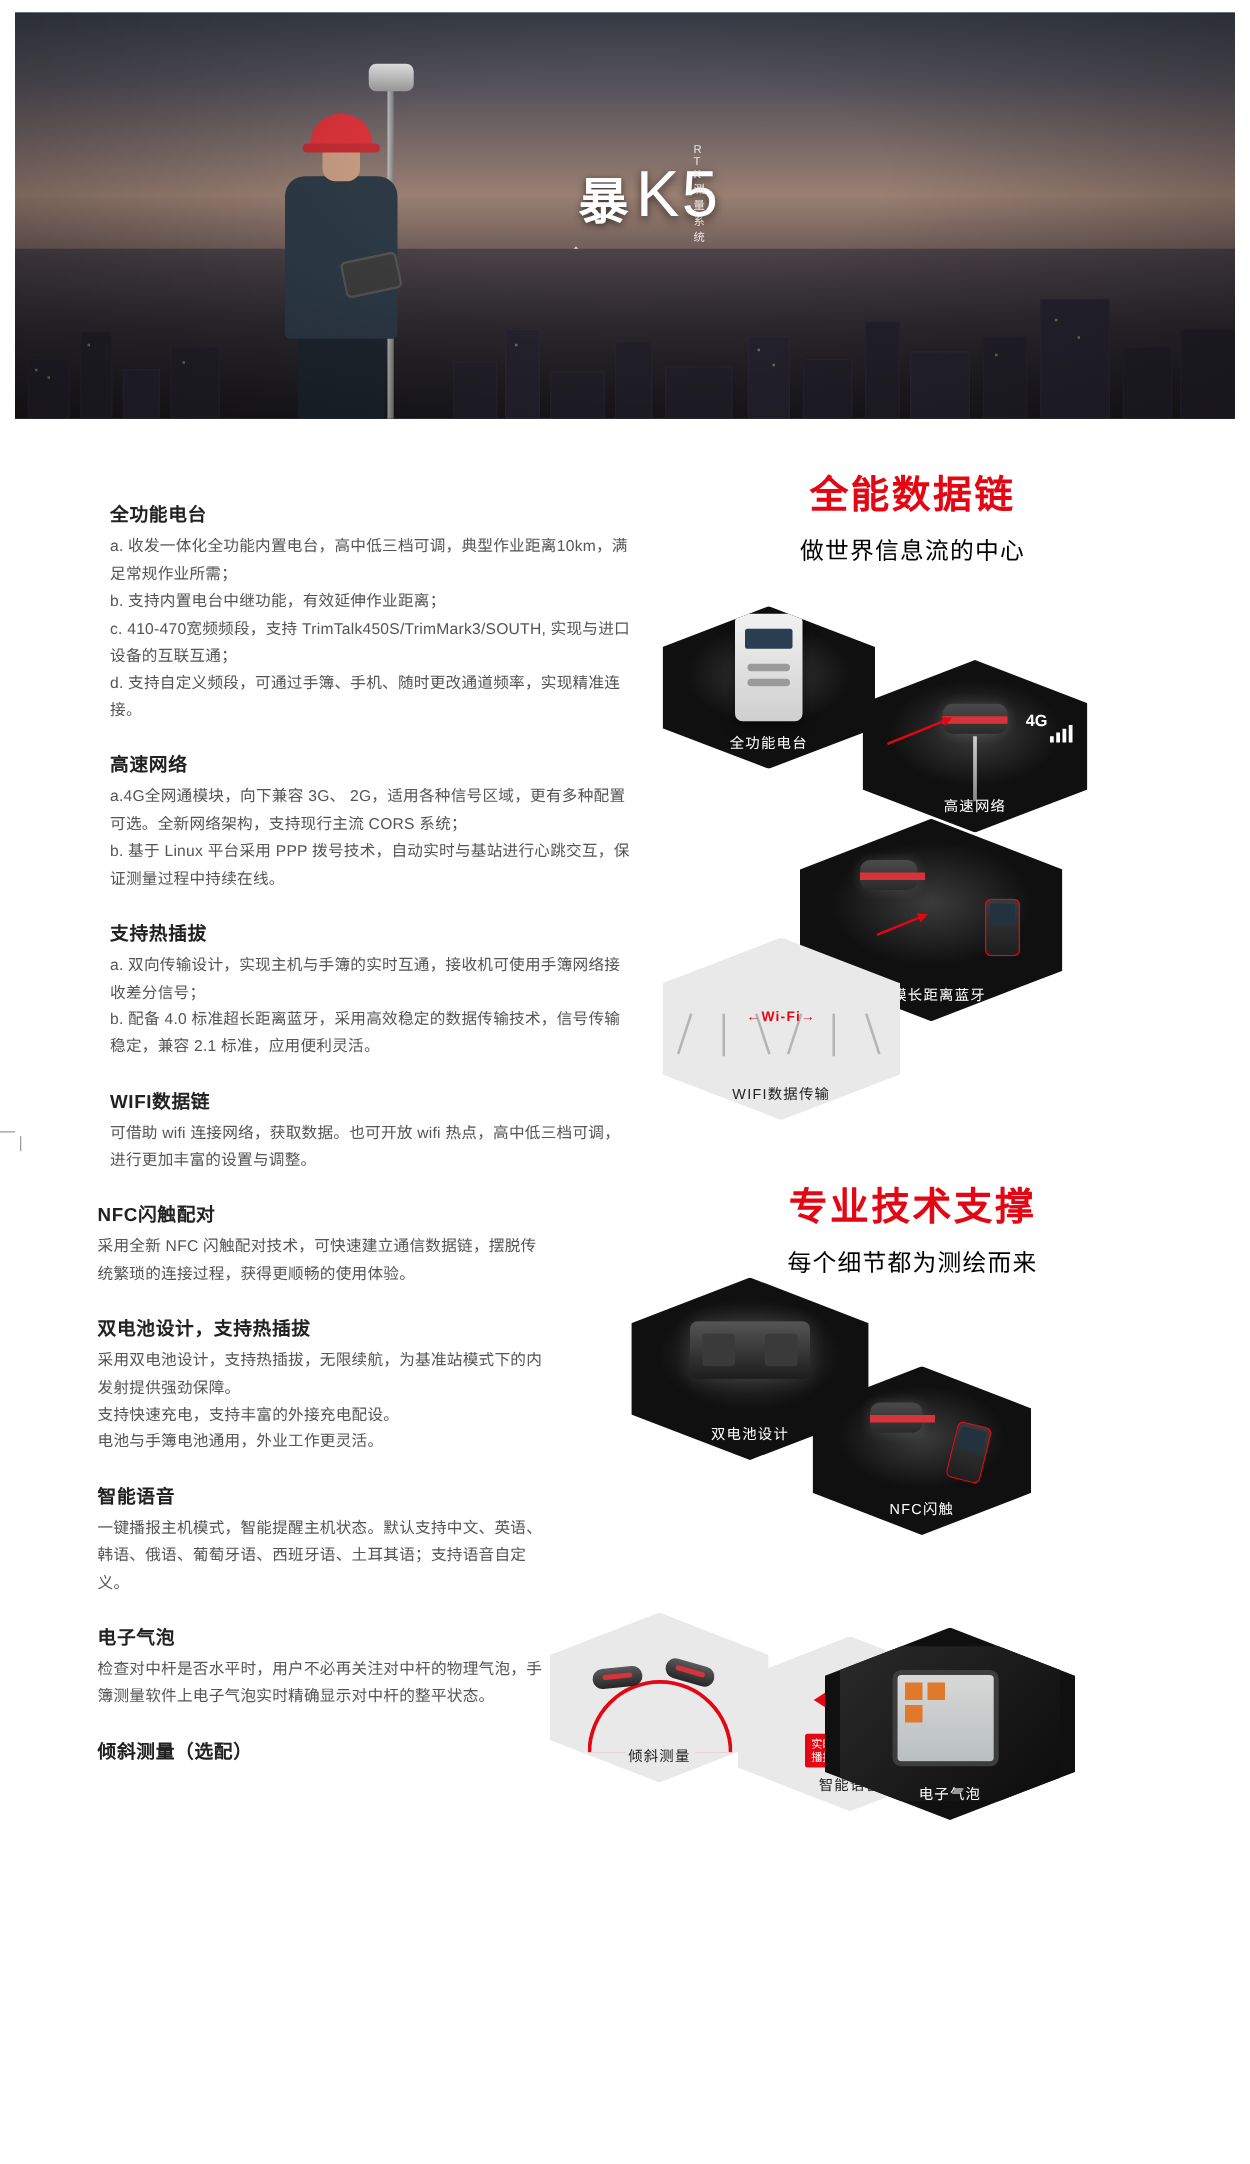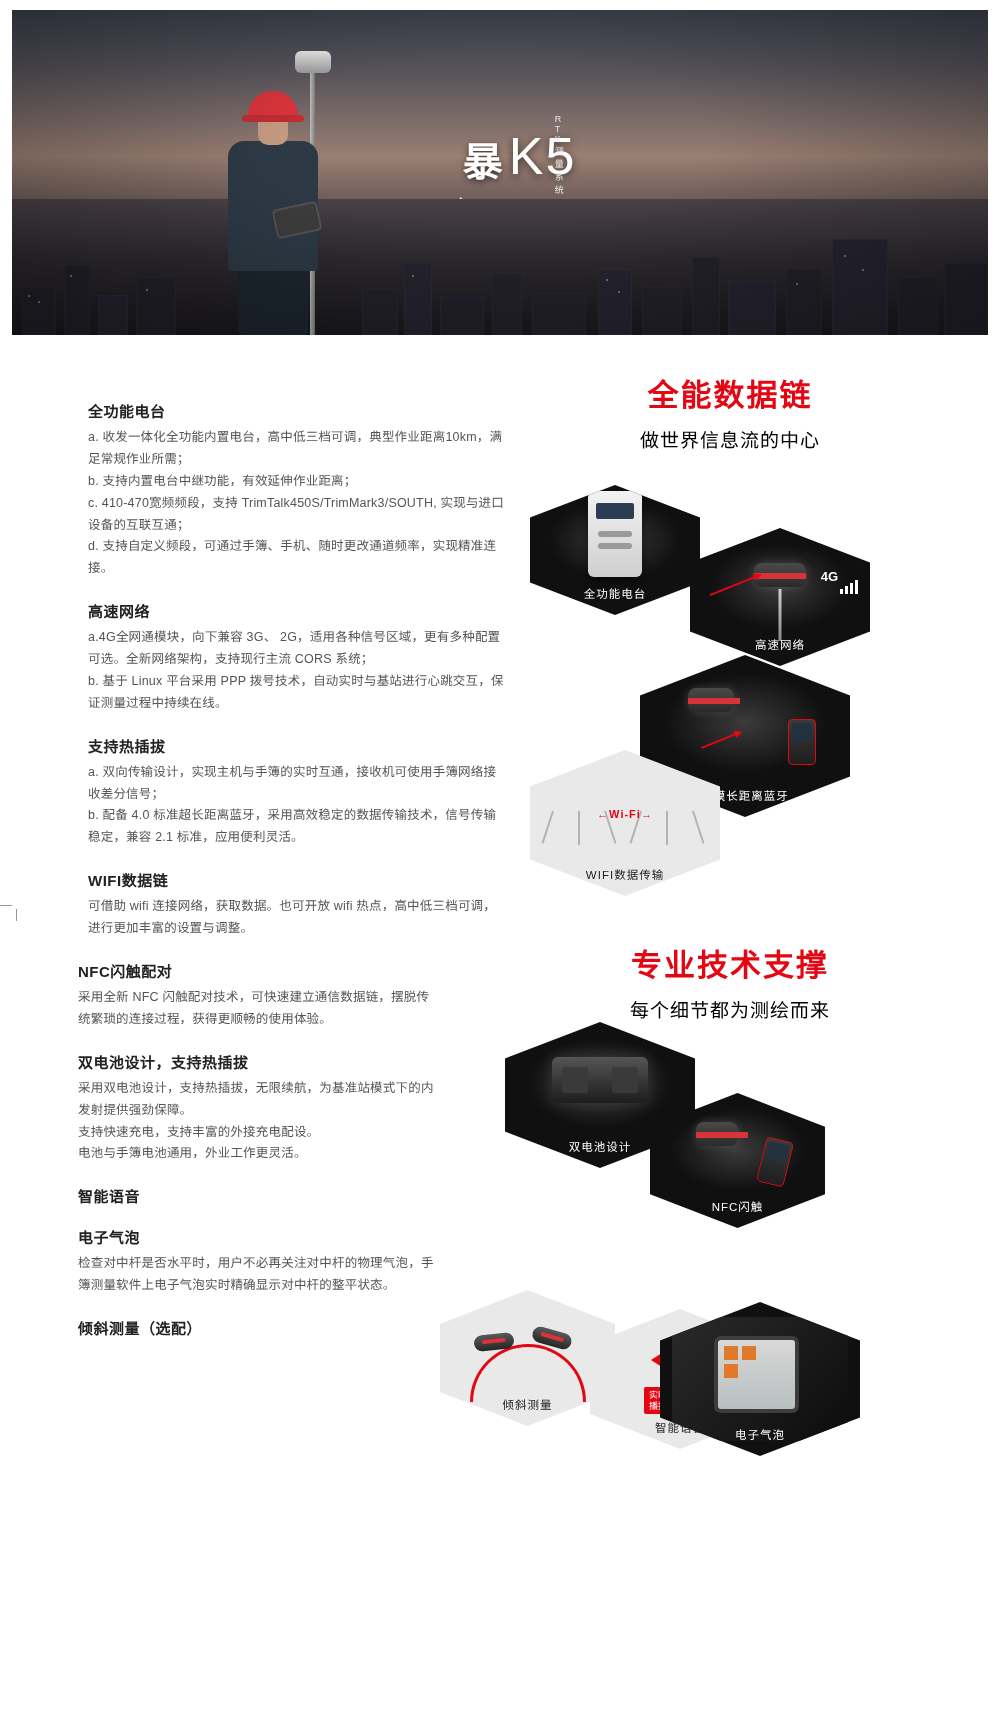--- a/index.html
+++ b/index.html
@@ -390,20 +390,21 @@
       <p style="white-space:pre-line">采用全新 NFC 闪触配对技术，可快速建立通信数据链，摆脱传统繁琐的连接过程，获得更顺畅的使用体验。</p>
     </div>
     <div class="blk">
       <h3>双电池设计，支持热插拔</h3>
       <p style="white-space:pre-line">采用双电池设计，支持热插拔，无限续航，为基准站模式下的内发射提供强劲保障。
 支持快速充电，支持丰富的外接充电配设。
 电池与手簿电池通用，外业工作更灵活。</p>
     </div>
     <div class="blk">
       <h3>智能语音</h3>
+      <p style="white-space:pre-line">一键播报主机模式，智能提醒主机状态。默认支持中文、英语、韩语、俄语、葡萄牙语、西班牙语、土耳其语；支持语音自定义。</p>
     </div>
     <div class="blk">
       <h3>电子气泡</h3>
       <p style="white-space:pre-line">检查对中杆是否水平时，用户不必再关注对中杆的物理气泡，手簿测量软件上电子气泡实时精确显示对中杆的整平状态。</p>
     </div>
     <div class="blk">
       <h3>倾斜测量（选配）</h3>
     </div>
   </div>
 

